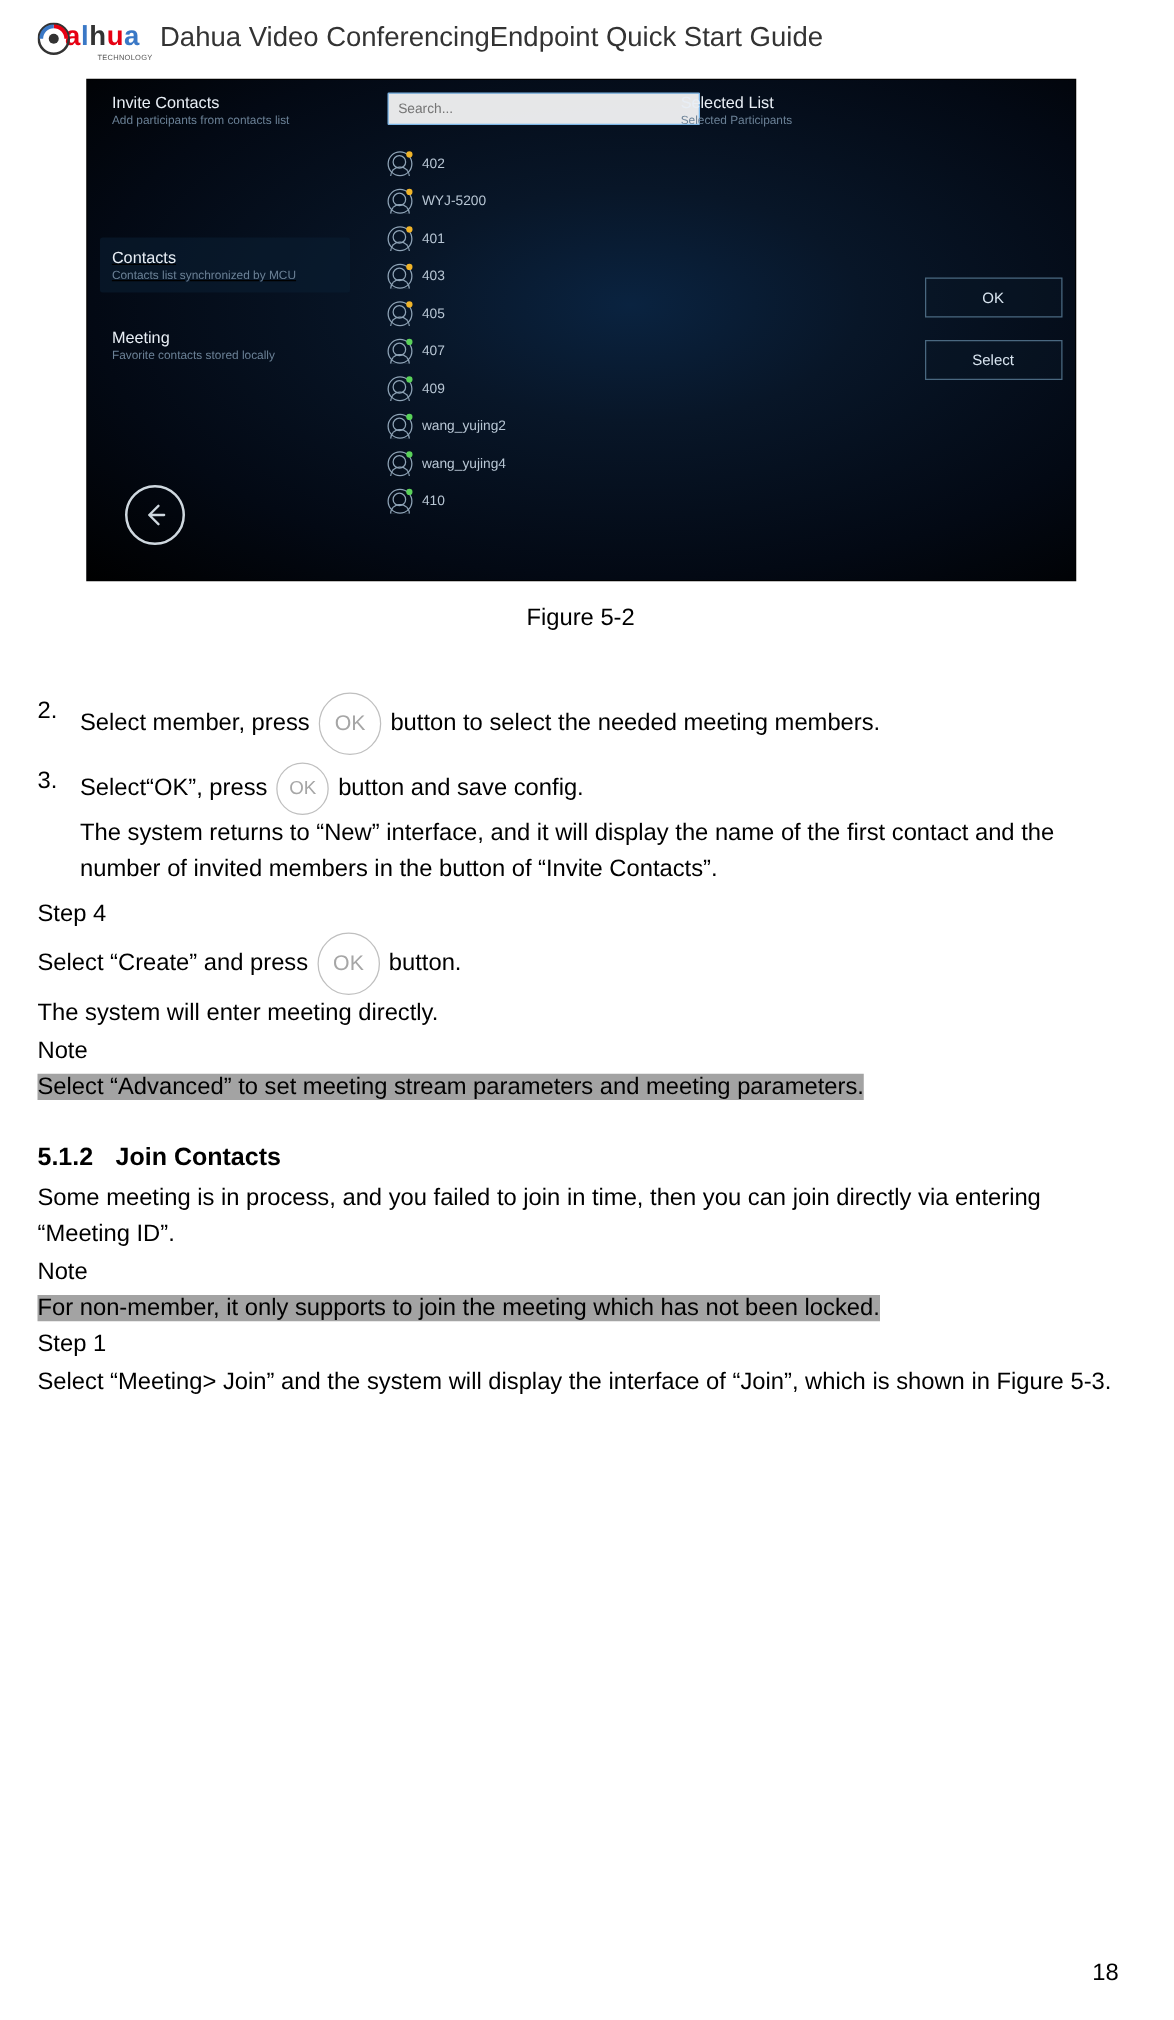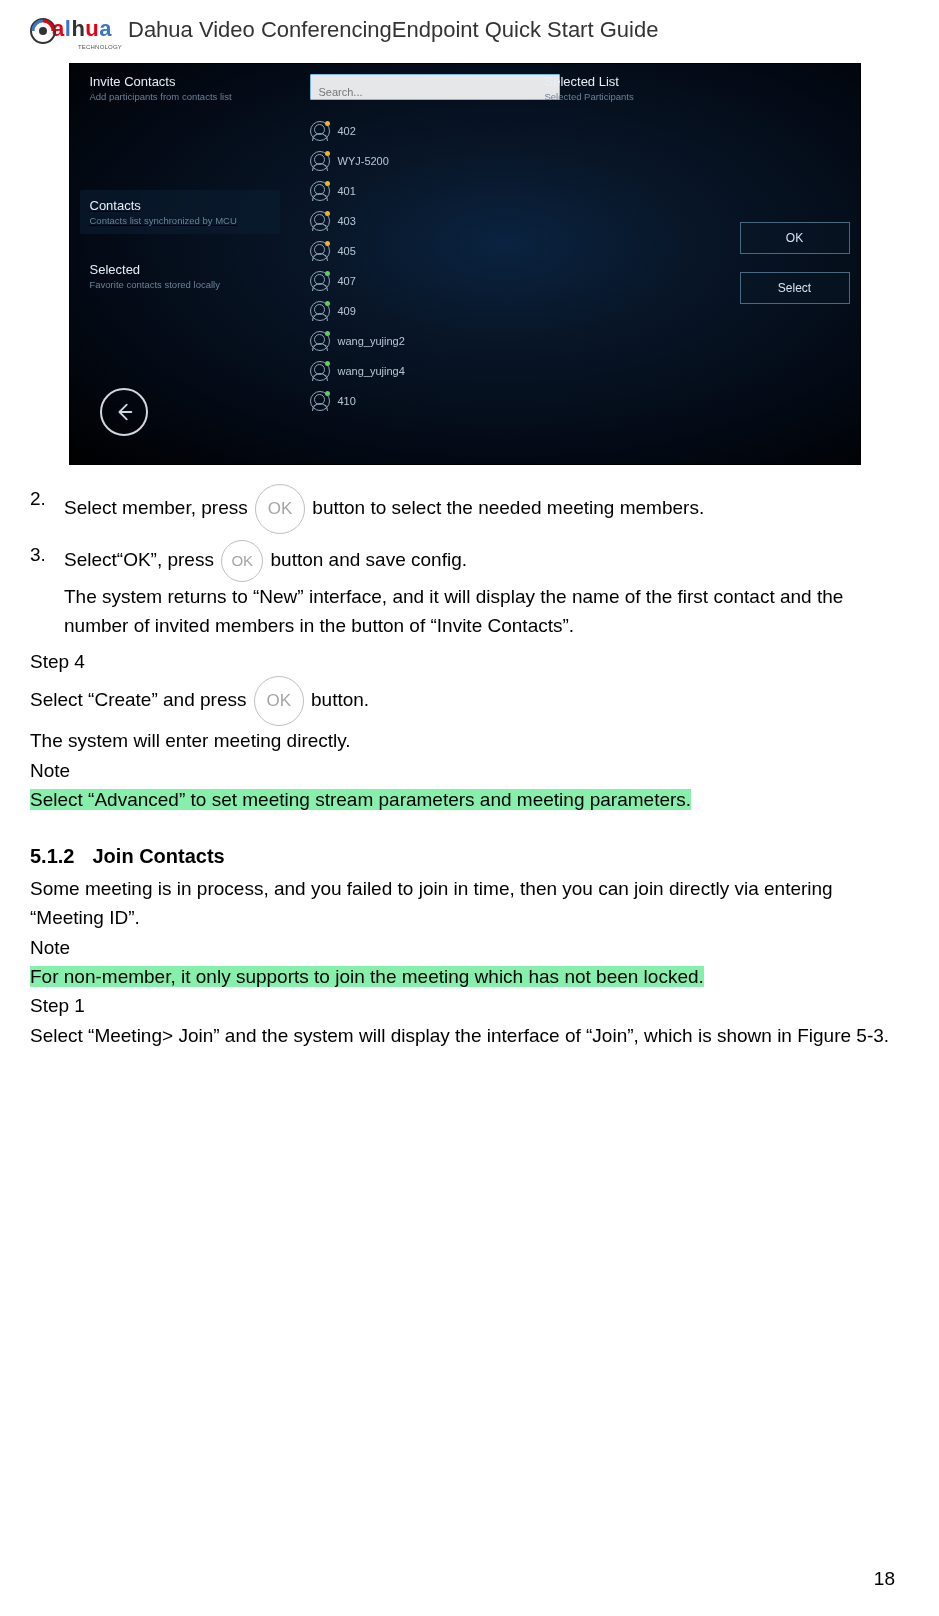--- a/index.html
+++ b/index.html
@@ -20,21 +20,21 @@
   .shot{width:790px;height:400px;margin:0 auto 20px auto;background:radial-gradient(ellipse at 55% 45%, #0a2340 0%, #081628 30%, #030914 70%, #000 100%);box-shadow:0 0 0 1px #000;position:relative;overflow:hidden;font-family:Arial,sans-serif;}
   .shot .left-col{position:absolute;left:20px;top:10px;width:190px;}
   .side-block{margin-bottom:28px;}
   .side-title{color:#e8eef5;font-size:13px;margin-bottom:2px;}
   .side-sub{color:#6b8196;font-size:9.5px;}
   .side-block.sel{background:rgba(10,30,50,0.6);padding:8px 10px;margin-left:-10px;border-radius:2px;text-decoration:underline;}
   .back-btn{position:absolute;left:30px;bottom:28px;width:44px;height:44px;border:2px solid #cfd8df;border-radius:50%;display:flex;align-items:center;justify-content:center;}
   .back-btn svg{width:22px;height:22px;}
 
   .shot .mid-col{position:absolute;left:240px;top:10px;width:250px;}
-  .search-box{height:24px;border:1px solid #7db7e8;background:rgba(255,255,255,0.9);border-radius:1px;display:flex;align-items:flex-end;padding:0 6px;margin-bottom:16px;}
+  .search-box{height:24px;border:1px solid #7db7e8;background:rgba(255,255,255,0.9);border-radius:1px;display:flex;align-items:center;padding:0 6px;margin-bottom:16px;}
   .search-box input{border:none;outline:none;background:transparent;font-size:11px;color:#6a88a0;width:100%;font-style:normal;}
   .contact-row{display:flex;align-items:center;gap:8px;height:30px;color:#b8c6d4;font-size:11px;text-align:right;}
   .avatar{width:18px;height:18px;border:1.5px solid #8fa4b7;border-radius:50%;position:relative;display:flex;align-items:center;justify-content:center;flex-shrink:0;}
   .avatar::after{content:"";width:9px;height:9px;border:1.5px solid #8fa4b7;border-radius:50%;position:absolute;top:2px;}
   .avatar::before{content:"";width:14px;height:7px;border:1.5px solid #8fa4b7;border-bottom:none;border-radius:8px 8px 0 0;position:absolute;bottom:-1px;}
   .dot{width:5px;height:5px;border-radius:50%;position:absolute;top:-1px;right:-1px;}
   .dot.on{background:#5ad25a;}
   .dot.aw{background:#f0b429;}
 
   .shot .right-col{position:absolute;left:475px;top:10px;width:160px;}
@@ -44,21 +44,21 @@
   .fig-cap{text-align:center;font-size:19px;color:#000;margin:12px 0 48px 0;}
 
   
   .body-txt{font-size:19px;line-height:1.55;color:#000;}
   .ol-row{display:flex;margin:6px 0;}
   .ol-num{width:34px;flex-shrink:0;}
   .ol-body{flex:1;}
   .ok-btn{display:inline-block;width:48px;height:48px;border:1.5px solid #bfbfbf;border-radius:50%;vertical-align:middle;text-align:center;line-height:48px;font-size:17px;color:#a6a6a6;margin:0 2px;}
   .ok-btn.sm{width:40px;height:40px;line-height:40px;font-size:15px;}
   .bold{font-weight:normal;}
-  .hl{background:#86efac;}
+  .hl{background:#a3a3a3;}
   .sec-head{font-weight:bold;font-size:20px;margin-top:26px;margin-bottom:2px;}
   .sec-num{display:inline-block;margin-right:18px;}
   .pagenum{position:absolute;right:44px;bottom:26px;font-size:19px;}
 </style>
 </head>
 <body>
 
 <div class="page">
 
   <div class="header">
@@ -80,21 +80,21 @@
       <div class="side-block">
         <div class="side-title">Invite Contacts</div>
         <div class="side-sub">Add participants from contacts list</div>
       </div>
       <div style="height:60px;"></div>
       <div class="side-block sel">
         <div class="side-title">Contacts</div>
         <div class="side-sub">Contacts list synchronized by MCU</div>
       </div>
       <div class="side-block">
-        <div class="side-title">Selected</div>
+        <div class="side-title">Meeting</div>
         <div class="side-sub">Favorite contacts stored locally</div>
       </div>
     </div>
     <div class="back-btn">
       <svg viewBox="0 0 24 24">
           <path d="M15 4 L7 12 L15 20 M7 12 H20" fill="none" stroke="#cfd8df" stroke-width="2" stroke-linecap="round" stroke-linejoin="round"></path>
         </svg>
     </div>
 
     <div class="mid-col">
@@ -169,20 +169,21 @@
       <div class="side-title" style="color:#e8eef5;">Selected List</div>
       <div class="side-sub">Selected Participants</div>
     </div>
 
     <div class="btns">
       <div class="rbtn">OK</div>
       <div class="rbtn">Select</div>
     </div>
   </div>
 
+  <div class="fig-cap">Figure 5-2</div>
 
   <div class="body-txt">
 
     <div class="ol-row">
       <div class="ol-num">2.</div>
       <div class="ol-body">
         <span>Select member, press </span>
         <span class="ok-btn">OK</span>
         <span> button to select the needed meeting members.</span>
       </div>

